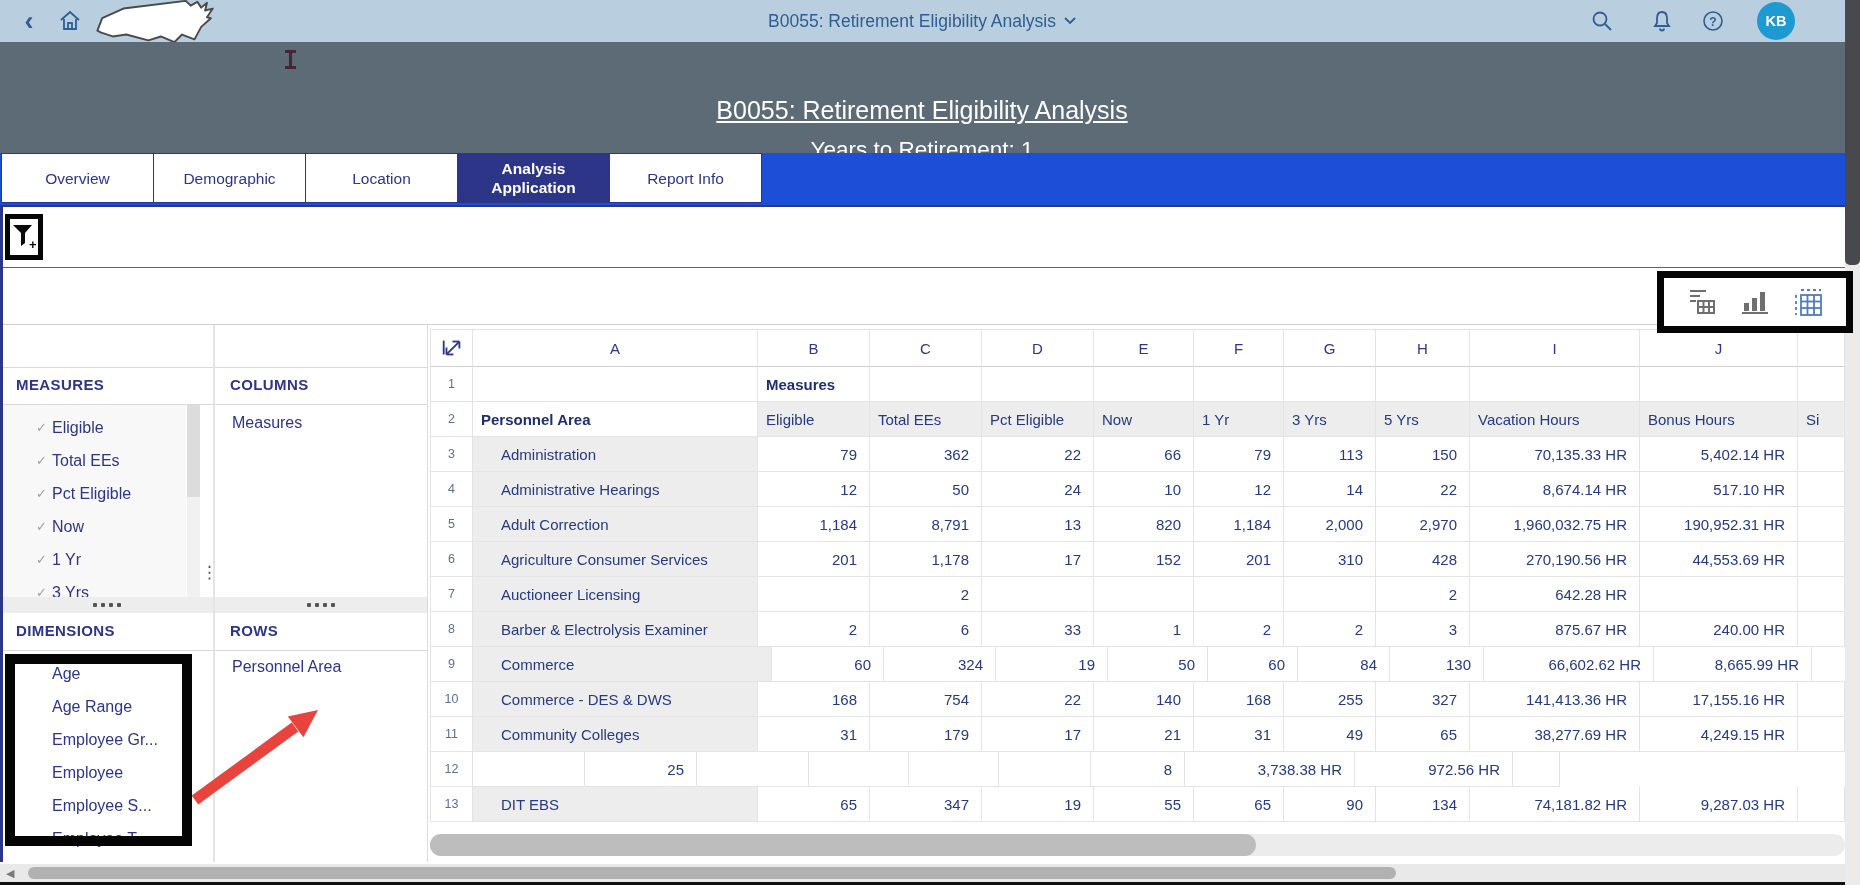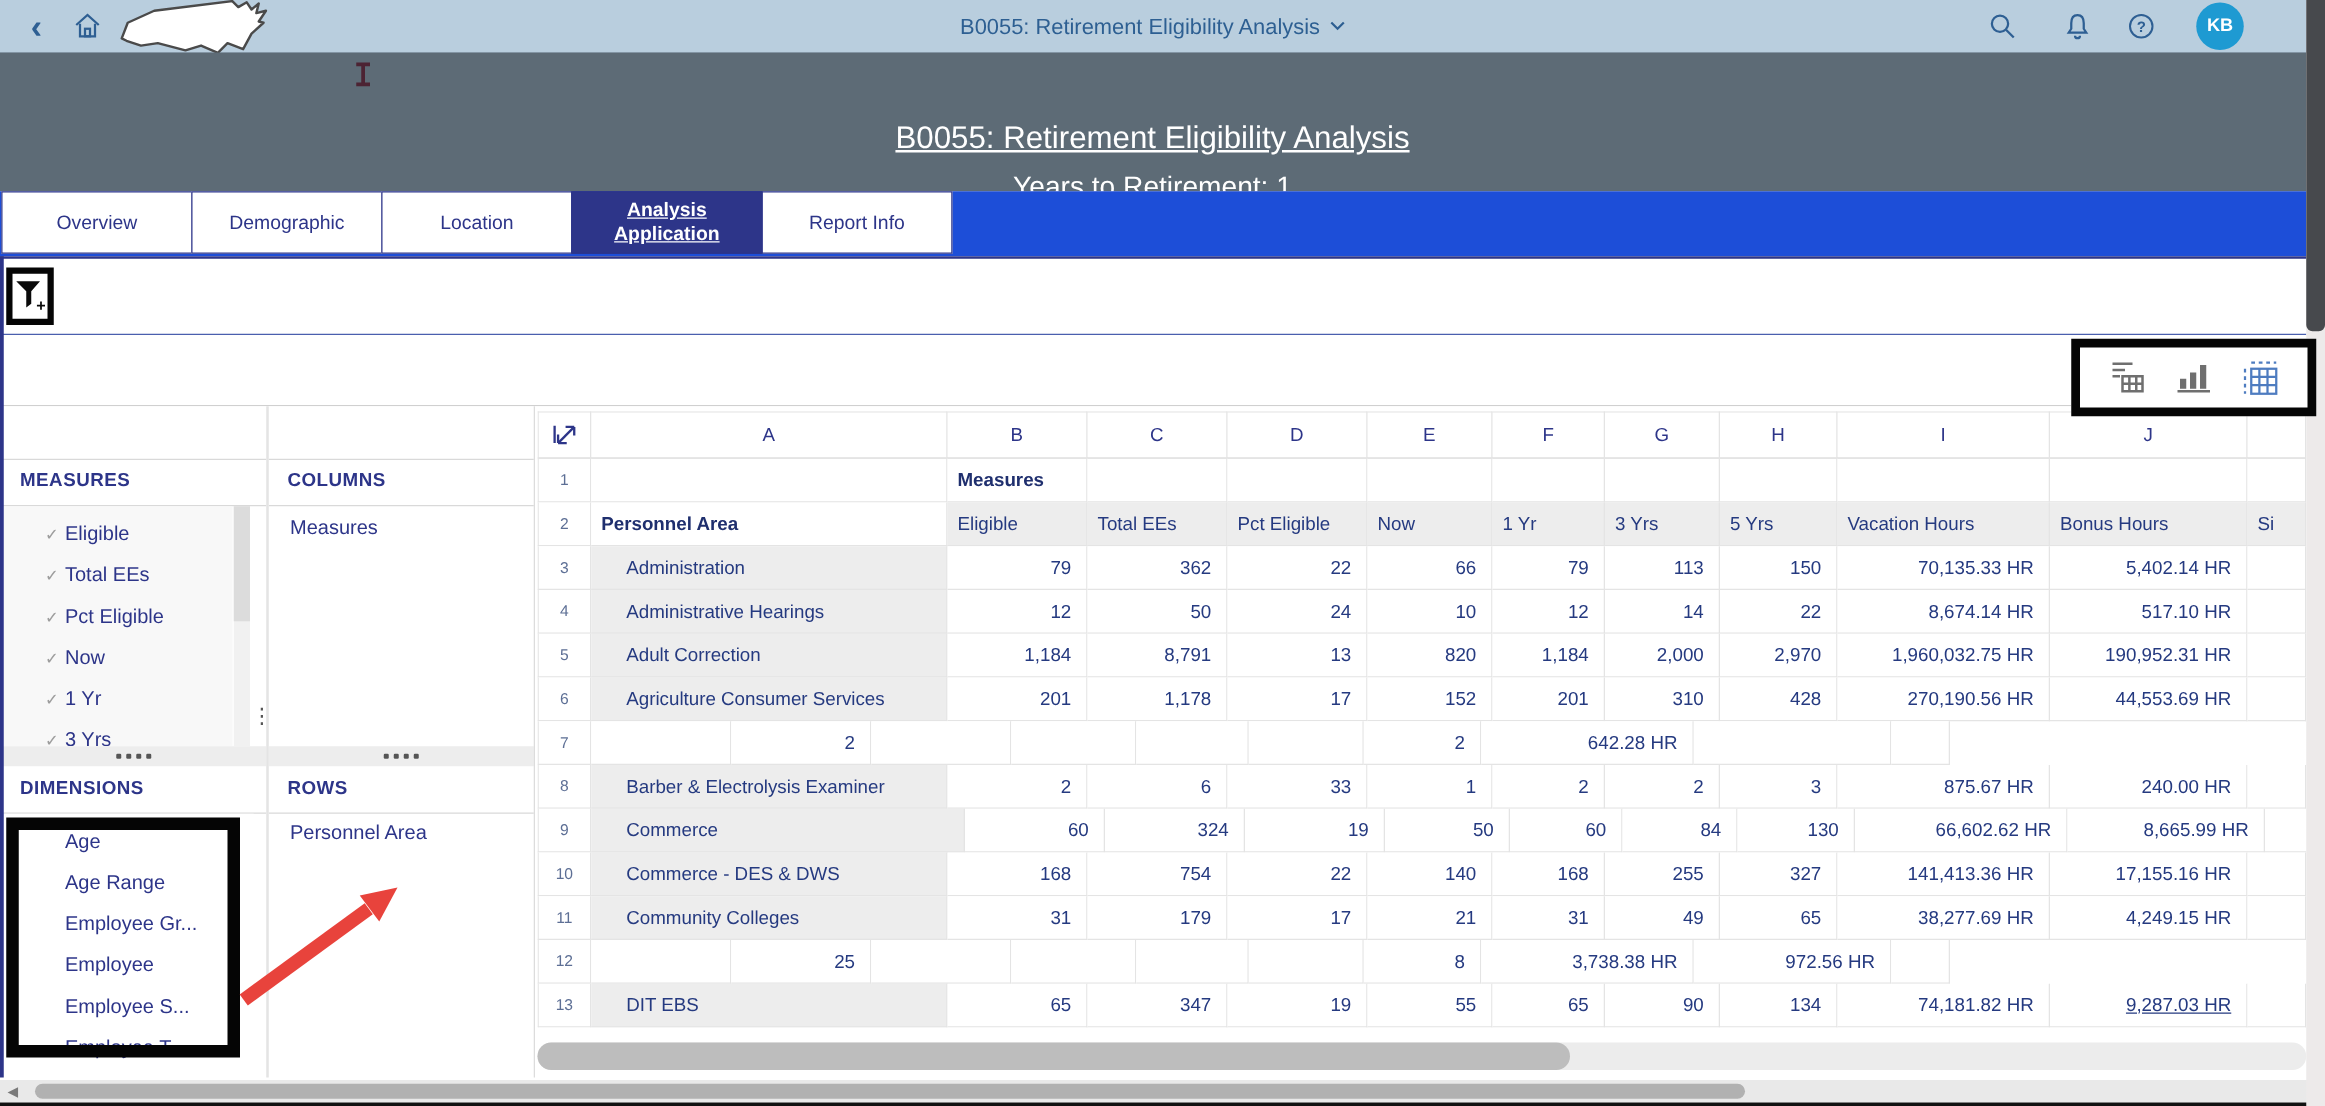--- a/index.html
+++ b/index.html
@@ -34,21 +34,21 @@
   #ibeam .v{position:absolute;left:4px;top:2px;width:3px;height:15px;background:#4c2333;}
   #ibeam .h{position:absolute;left:0;width:11px;height:3px;background:#4c2333;}
   #ibeam .h.t{top:0;} #ibeam .h.b{bottom:0;}
 
   
   #tabstrip{position:absolute;left:0;top:153px;width:1845px;height:52px;background:#1d4ed8;}
   #tabs{position:absolute;left:2px;top:0;display:flex;height:52px;}
   .tab{width:153px;height:50px;margin-left:-1px;background:#fff;border:1px solid #2d3589;
       color:#2d3589;font-size:15.5px;display:flex;flex-direction:column;align-items:center;justify-content:center;
       text-align:center;line-height:19px;cursor:pointer;box-sizing:border-box;padding:0 14px;}
-  .tab.active{background:#2d3589;color:#fff;font-weight:bold;z-index:2;text-decoration:underline;}
+  .tab.active{background:#2d3589;color:#fff;font-weight:bold;z-index:2;}
 
   
   #filterbar{position:absolute;left:0;top:205px;width:1845px;height:63px;background:#fff;
       border-top:2px solid #2d3589;border-bottom:1px solid #4a5fae;box-sizing:border-box;}
   #leftedge{position:absolute;left:0;top:205px;width:3px;height:657px;background:#2d3589;z-index:5;}
   #box-filter{position:absolute;left:5px;top:214px;width:38px;height:46px;border:5px solid #050505;
       box-sizing:border-box;display:flex;align-items:center;justify-content:center;background:#fff;z-index:6;}
   #chip{position:absolute;left:46px;top:216px;width:168px;height:38px;background:#f2f2f2;
       border:1px solid #cfcfcf;border-radius:4px;box-sizing:border-box;cursor:pointer;}
   #chip-title{position:absolute;left:10px;top:4px;font-size:13px;color:#3c3c3c;}
@@ -473,20 +473,21 @@
         <div class="c numc" style="width: 100px;">152</div>
         <div class="c numc" style="width: 90px;">201</div>
         <div class="c numc" style="width: 92px;">310</div>
         <div class="c numc" style="width: 94px;">428</div>
         <div class="c numc" style="width: 170px;">270,190.56 HR</div>
         <div class="c numc" style="width: 158px;">44,553.69 HR</div>
         <div class="c numc" style="width: 47px;"></div>
       </div>
       <div class="trow">
         <div class="c rn" style="width: 43px;">7</div>
+        <div class="c lbl" style="width: 285px;">Auctioneer Licensing</div>
         <div class="c numc" style="width: 112px;"></div>
         <div class="c numc" style="width: 112px;">2</div>
         <div class="c numc" style="width: 112px;"></div>
         <div class="c numc" style="width: 100px;"></div>
         <div class="c numc" style="width: 90px;"></div>
         <div class="c numc" style="width: 92px;"></div>
         <div class="c numc" style="width: 94px;">2</div>
         <div class="c numc" style="width: 170px;">642.28 HR</div>
         <div class="c numc" style="width: 158px;"></div>
         <div class="c numc" style="width: 47px;"></div>
@@ -564,21 +565,21 @@
         <div class="c rn" style="width: 43px;">13</div>
         <div class="c lbl" style="width: 285px;">DIT EBS</div>
         <div class="c numc" style="width: 112px;">65</div>
         <div class="c numc" style="width: 112px;">347</div>
         <div class="c numc" style="width: 112px;">19</div>
         <div class="c numc" style="width: 100px;">55</div>
         <div class="c numc" style="width: 90px;">65</div>
         <div class="c numc" style="width: 92px;">90</div>
         <div class="c numc" style="width: 94px;">134</div>
         <div class="c numc" style="width: 170px;">74,181.82 HR</div>
-        <div class="c numc" style="width: 158px; text-decoration: underline;">9,287.03 HR</div>
+        <div class="c numc" style="width: 158px;">9,287.03 HR</div>
         <div class="c numc" style="width: 47px;"></div>
       </div>
     </div>
   <div id="tbl-hscroll">
       <div class="thumb"></div>
     </div>
 
   <div id="pagescroll">
     <div class="arrow">◀</div>
     <div class="thumb"></div>

